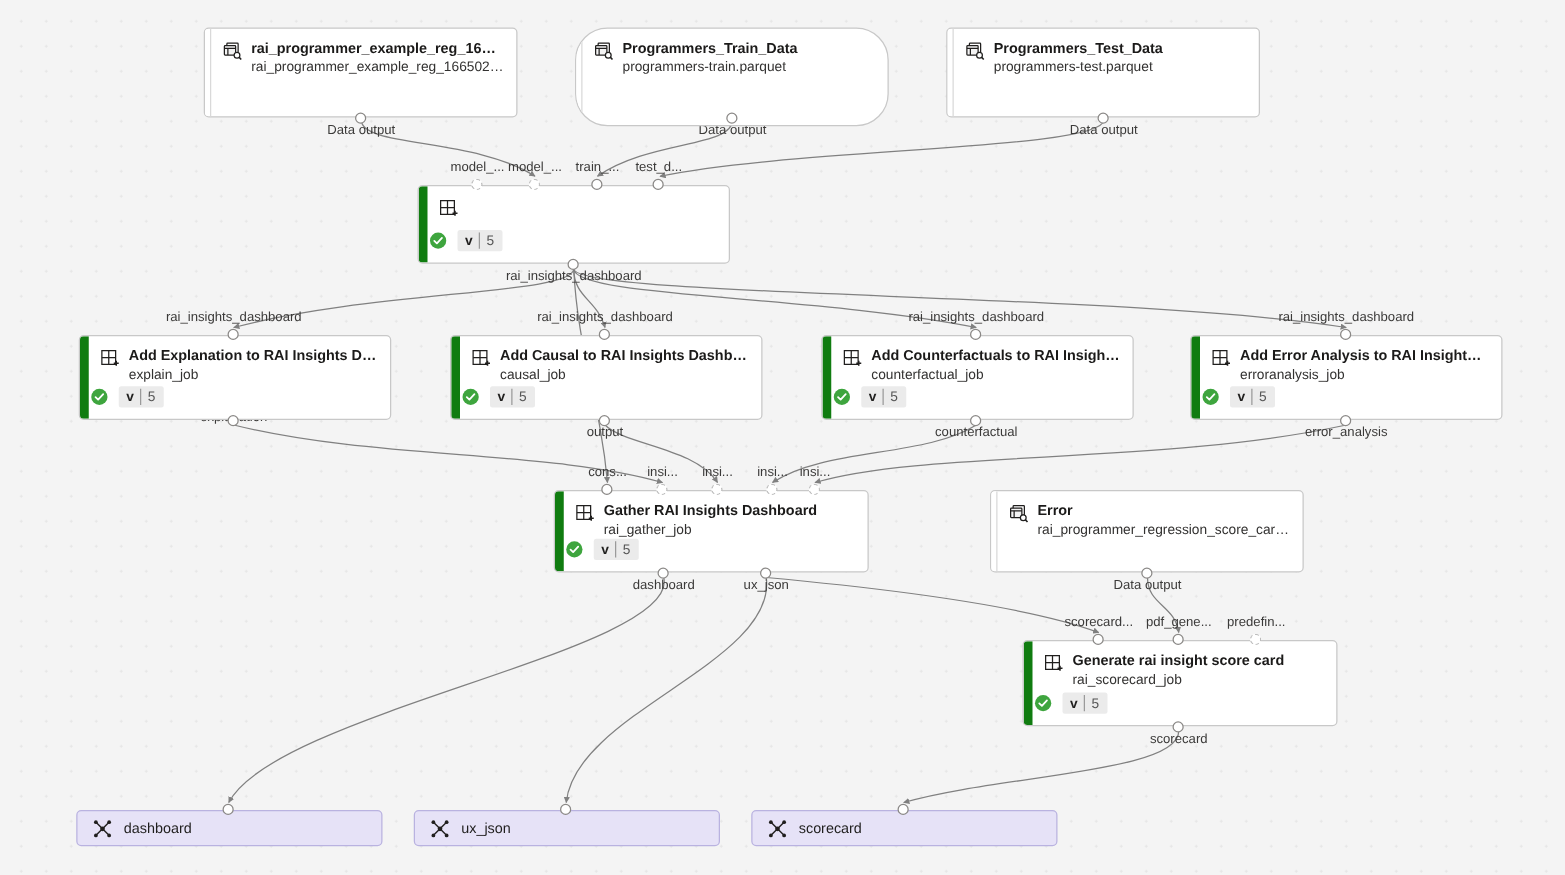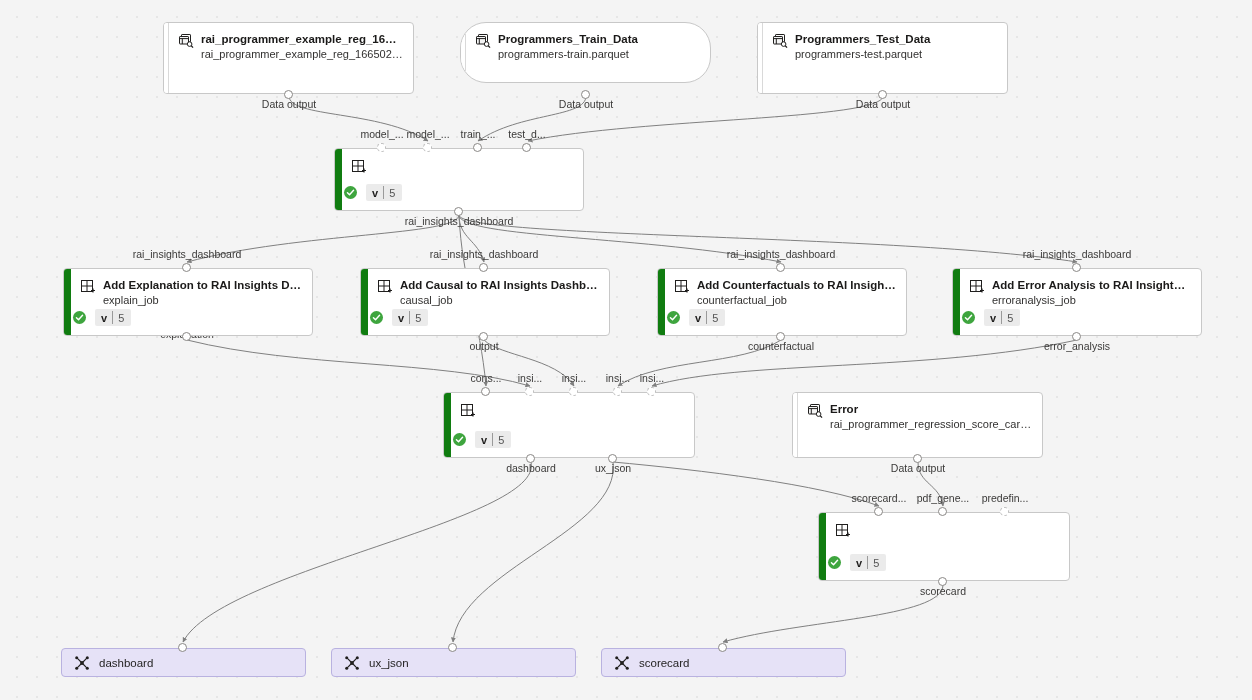--- a/index.html
+++ b/index.html
@@ -214,21 +214,21 @@
                 </g>
               </svg>
             </span>
             <span class="node-text">
               <div class="node-title">rai_programmer_example_reg_1665026409</div>
               <div class="node-sub">rai_programmer_example_reg_1665026409</div>
             </span>
           </div>
         </div>
       </div>
-      <div class="node dataset" style="left: 460px; top: 22px; width: 251px; height: 61px; border-radius: 26px;">
+      <div class="node dataset" style="left: 460px; top: 22px; width: 251px; height: 79px; border-radius: 26px;">
         <div class="accent"></div>
         <div class="inner">
           <div class="node-head">
             <span class="node-icon">
               <svg width="16" height="16" viewBox="0 0 16 16">
                 <g fill="none" stroke="#201f1e" stroke-width="1">
                   <rect x="3.5" y="1.5" width="9" height="7.5" rx="0.6"></rect>
                   <rect x="1.5" y="3.5" width="9" height="7.5" rx="0.6" fill="#f4f4f4"></rect>
                   <line x1="1.5" y1="5.6" x2="10.5" y2="5.6"></line>
                   <line x1="4.3" y1="5.6" x2="4.3" y2="11"></line>
@@ -453,20 +453,24 @@
                   <rect x="1.5" y="1.5" width="11" height="11"></rect>
                   <line x1="7" y1="1.5" x2="7" y2="12.5"></line>
                   <line x1="1.5" y1="7" x2="12.5" y2="7"></line>
                 </g>
                 <g stroke="#201f1e" stroke-width="1.2">
                   <line x1="11" y1="11.5" x2="15" y2="11.5"></line>
                   <line x1="13" y1="9.5" x2="13" y2="13.5"></line>
                 </g>
               </svg>
             </span>
+            <span class="node-text">
+              <div class="node-title">Gather RAI Insights Dashboard</div>
+              <div class="node-sub">rai_gather_job</div>
+            </span>
           </div>
         </div>
         <div class="node-footer">
           <span class="status-dot">
             <svg width="9" height="9" viewBox="0 0 10 10">
               <path d="M1.6 5.2 L3.9 7.4 L8.4 2.6" stroke="#ffffff" stroke-width="1.6" fill="none" stroke-linecap="round" stroke-linejoin="round"></path>
             </svg>
           </span>
           <span class="version-chip">
             <span class="vk">v</span>
@@ -507,20 +511,24 @@
                 <g fill="none" stroke="#201f1e" stroke-width="1">
                   <rect x="1.5" y="1.5" width="11" height="11"></rect>
                   <line x1="7" y1="1.5" x2="7" y2="12.5"></line>
                   <line x1="1.5" y1="7" x2="12.5" y2="7"></line>
                 </g>
                 <g stroke="#201f1e" stroke-width="1.2">
                   <line x1="11" y1="11.5" x2="15" y2="11.5"></line>
                   <line x1="13" y1="9.5" x2="13" y2="13.5"></line>
                 </g>
               </svg>
+            </span>
+            <span class="node-text">
+              <div class="node-title">Generate rai insight score card</div>
+              <div class="node-sub">rai_scorecard_job</div>
             </span>
           </div>
         </div>
         <div class="node-footer">
           <span class="status-dot">
             <svg width="9" height="9" viewBox="0 0 10 10">
               <path d="M1.6 5.2 L3.9 7.4 L8.4 2.6" stroke="#ffffff" stroke-width="1.6" fill="none" stroke-linecap="round" stroke-linejoin="round"></path>
             </svg>
           </span>
           <span class="version-chip">

